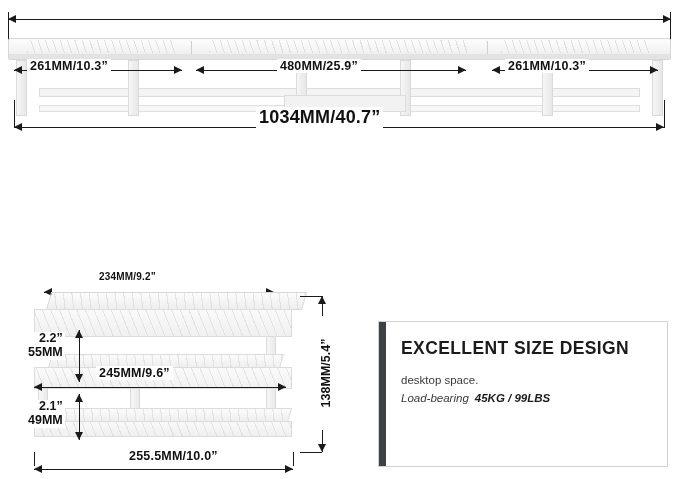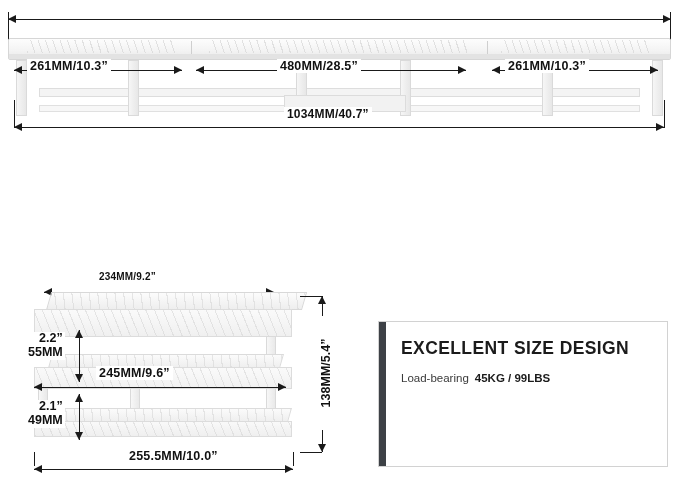--- a/index.html
+++ b/index.html
@@ -310,20 +310,21 @@
   .info-line {
     font-size: 11.5px;
     color: #3a3a3a;
     line-height: 1.45;
     margin: 0;
   }
   .info-load {
     font-size: 11.5px;
     color: #3a3a3a;
     margin: 3px 0 0 0;
+    font-style: italic;
   }
   .info-load .val {
     font-weight: bold;
     color: #1b1b1b;
     margin-left: 6px;
   }
 
   .label-stack {
     position: absolute;
     font-weight: bold;
@@ -385,37 +386,37 @@
     <span class="arrow-l"></span>
     <span class="arrow-r"></span>
   </div>
   <div class="dim-label" style="left:27px; top:59px; font-size:12.5px;">261MM/10.3”</div>
 
   <div class="dim-h" style="left:196px; top:63px; width:270px;">
     <span class="bar"></span>
     <span class="arrow-l"></span>
     <span class="arrow-r"></span>
   </div>
-  <div class="dim-label" style="left:277px; top:59px; font-size:12.5px;">480MM/28.5”</div>
+  <div class="dim-label" style="left:277px; top:59px; font-size:12.5px;">480MM/25.9”</div>
 
   <div class="dim-h" style="left:492px; top:63px; width:166px;">
     <span class="bar"></span>
     <span class="arrow-l"></span>
     <span class="arrow-r"></span>
   </div>
   <div class="dim-label" style="left:505px; top:59px; font-size:12.5px;">261MM/10.3”</div>
 
   <div class="tick tick-v" style="left:14px; top:100px; height:28px;"></div>
   <div class="tick tick-v" style="left:664px; top:100px; height:28px;"></div>
   <div class="dim-h" style="left:14px; top:120px; width:650px;">
     <span class="bar"></span>
     <span class="arrow-l"></span>
     <span class="arrow-r"></span>
   </div>
-  <div class="dim-label" style="left:284px; top:107px; font-size:12px;">1034MM/40.7”</div>
+  <div class="dim-label" style="left:256px; top:107px; font-size:18px;">1034MM/40.7”</div>
 
   <div class="dim-h" style="left:44px; top:285px; width:230px;">
     <span class="bar"></span>
     <span class="arrow-l"></span>
     <span class="arrow-r"></span>
   </div>
   <div class="dim-label" style="left:96px; top:271px; font-size:10px;">234MM/9.2”</div>
 
   <div class="side-body">
     <div class="side-top-plate">
@@ -486,18 +487,19 @@
   <div class="dim-v" style="left:315px; top:296px; height:156px;">
     <span class="bar"></span>
     <span class="arrow-t"></span>
     <span class="arrow-b"></span>
   </div>
   <div class="vert-label" style="left:269px; top:366px; width:110px; text-align:center; font-size:12.5px;">138MM/5.4”</div>
 
   <div class="info-card">
     <span class="accent" style="background: rgb(61, 65, 70);"></span>
     <p class="info-title">EXCELLENT SIZE DESIGN</p>
+    <p class="info-line">desktop space.</p>
     <p class="info-load">
       <span>Load-bearing</span><span class="val">45KG / 99LBS</span>
     </p>
   </div>
 
 </div>
 
 </body></html>

